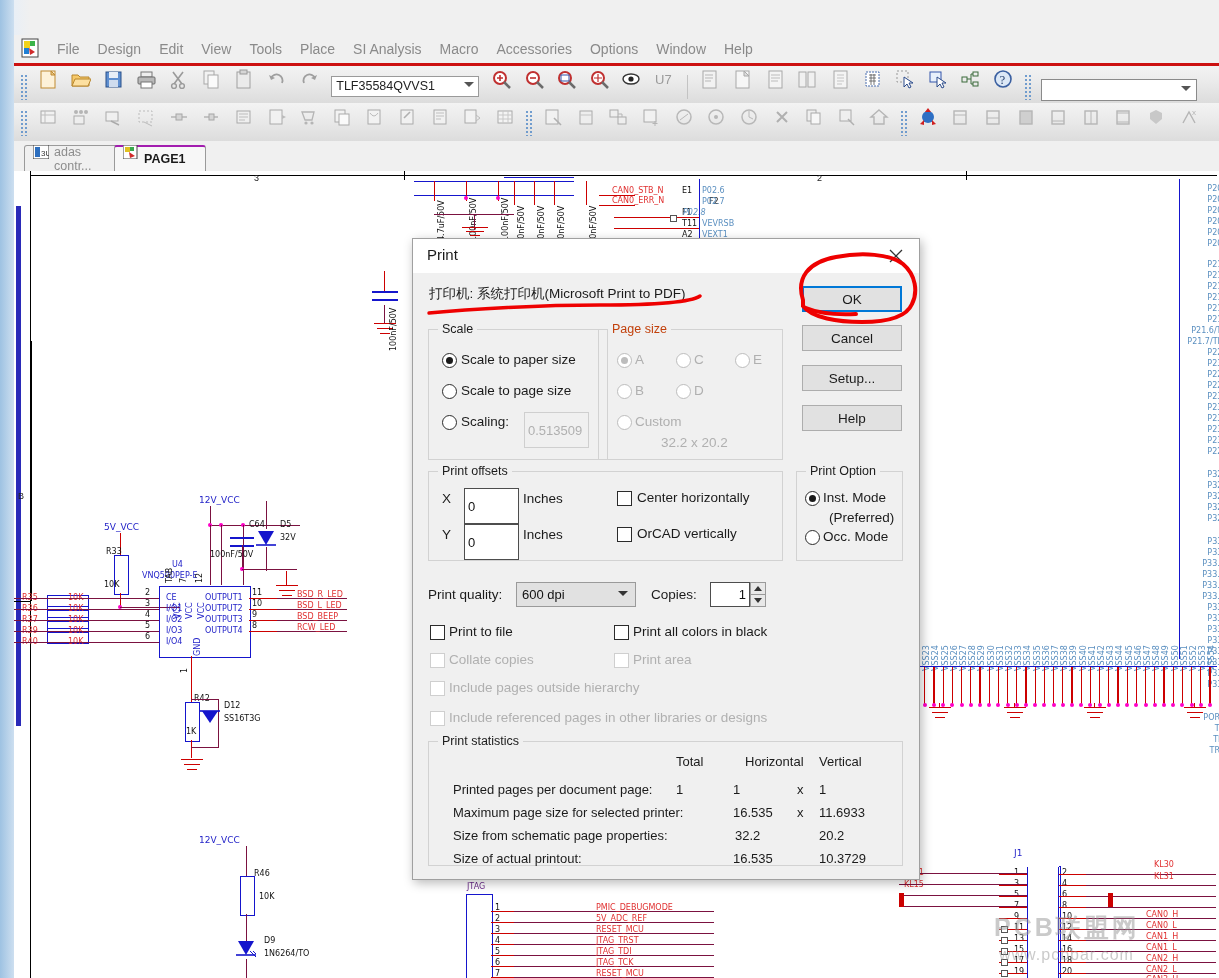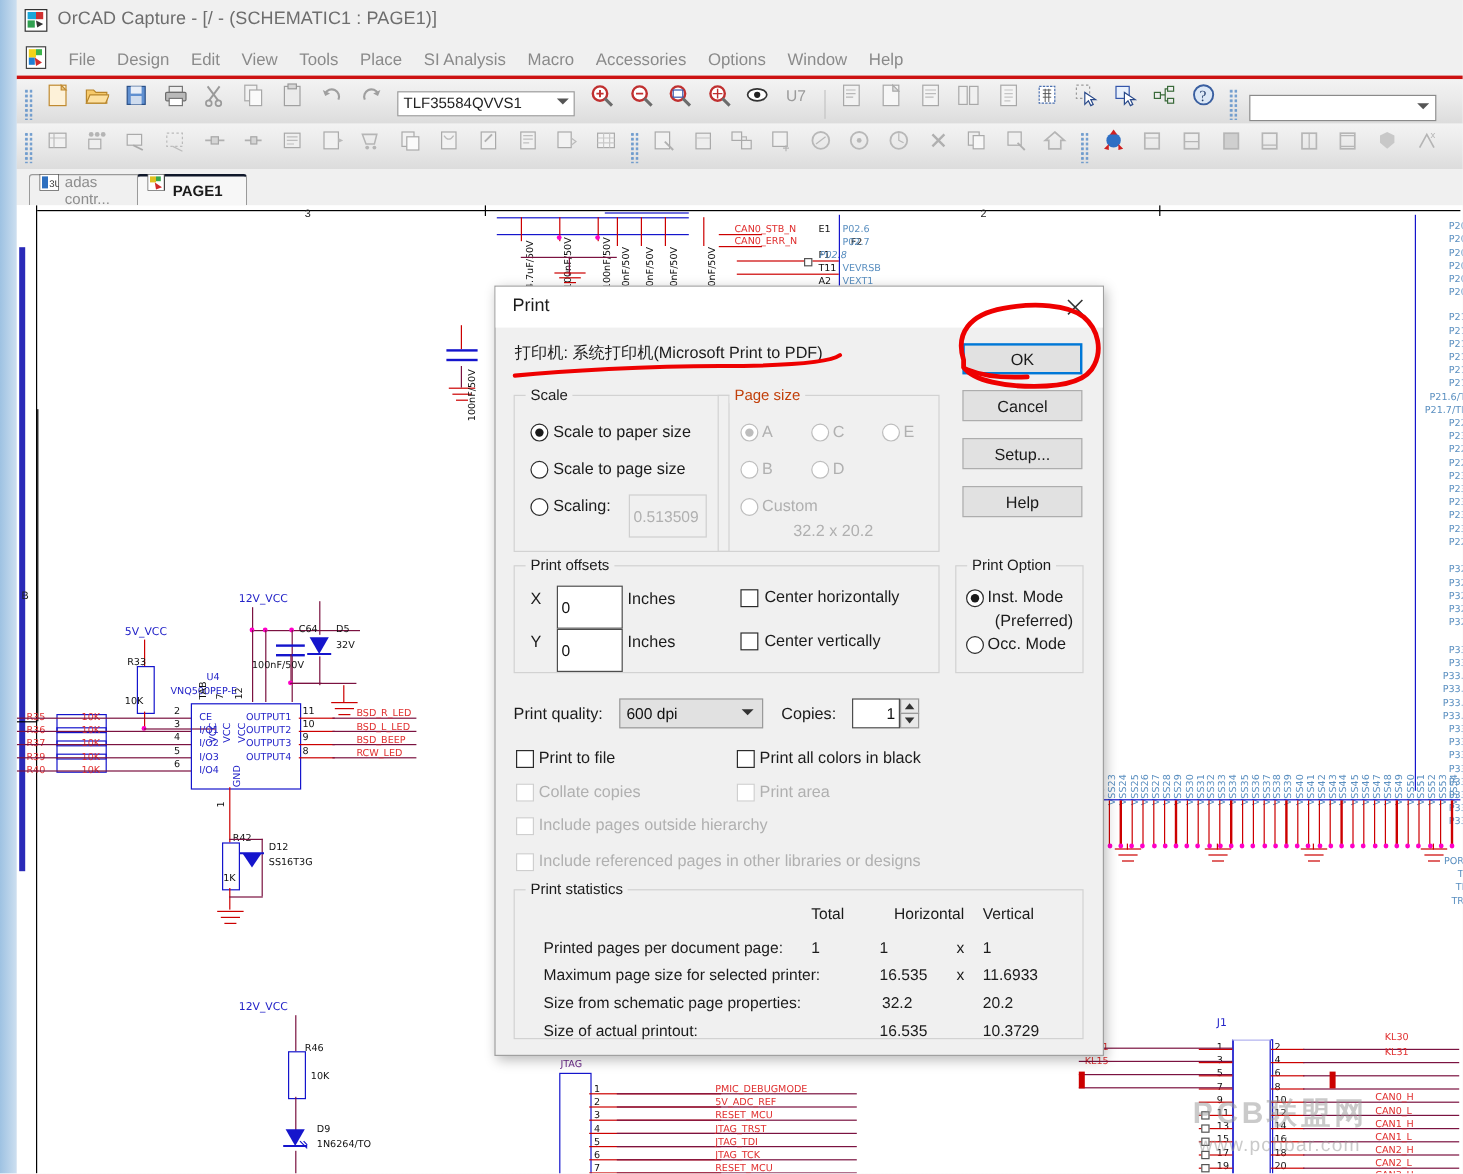--- a/index.html
+++ b/index.html
@@ -42,21 +42,21 @@
      margin:0 4px;font-size:12.5px;color:#222;padding-left:4px;box-sizing:border-box;position:relative;}
   .tb-combo2 .arw{position:absolute;right:5px;top:6px;width:0;height:0;border-left:5px solid transparent;
      border-right:5px solid transparent;border-top:5px solid #555;}
   
   .tabstrip{position:absolute;left:14px;top:141px;right:0;height:31px;background:#f0f0f0;}
   .tab{position:absolute;top:4px;height:26px;box-sizing:border-box;border:1px solid #9a9a9a;
      border-bottom:none;border-radius:3px 3px 0 0;background:#f0f0f0;display:flex;align-items:center;padding:0 8px;}
   .tab .ticon{width:16px;height:28px;margin-right:5px;}
   .tab.inactive{left:10px;width:96px;color:#8d8d8d;font-size:12.5px;}
   .tab.active{left:100px;width:92px;background:#f7f7f7;color:#1a1a1a;font-weight:bold;font-size:12.5px;
-     border-top:2px solid #0f172a;z-index:3;}
+     border-top:2px solid #a21caf;z-index:3;}
   
   .canvas{position:absolute;left:14px;top:171px;right:0;bottom:0;background:#ffffff;overflow:hidden;}
   .canvas .leftrule{position:absolute;left:0;top:0;width:16px;bottom:0;background:#fff;border-right:1px solid #000;}
   .canvas .bluebar{position:absolute;left:2px;top:35px;width:5px;height:520px;background:#2a2ab8;}
   .frameline{position:absolute;background:#000;}
   .mark{position:absolute;font-size:9px;color:#222;}
   
   .w{position:absolute;background:#7b1240;}
   .wr{position:absolute;background:#cc0000;}
   .wb{position:absolute;background:#1515cc;}
@@ -105,32 +105,20 @@
   .ann{position:absolute;pointer-events:none;}
   .wm{position:absolute;font-family:"Liberation Sans",sans-serif;color:rgba(150,150,150,.5);}
 </style>
 </head>
 <body>
 
 <div id="app">
 
   <div class="winleft"></div>
 
-  <div class="titlebar">
-    <span class="tbicon">
-      <svg width="20" height="20" viewBox="0 0 20 20">
-        <rect x="1" y="1" width="18" height="18" fill="#fff" stroke="#333"></rect>
-        <rect x="3" y="3" width="7" height="6" fill="#1aa7d8"></rect>
-        <rect x="10" y="3" width="6" height="6" fill="#d03030"></rect>
-        <rect x="3" y="10" width="6" height="6" fill="#30a050"></rect>
-        <path d="M10 10 L16 13 L11 16 Z" fill="#333"></path>
-      </svg>
-    </span>
-    <span class="tbtext">OrCAD Capture - [/ - (SCHEMATIC1 : PAGE1)]</span>
-  </div>
 
   <div class="menubar">
     <span class="mbicon">
       <svg width="20" height="21" viewBox="0 0 20 21">
         <rect x="2" y="1" width="16" height="18" fill="#fff" stroke="#444"></rect>
         <rect x="4" y="3" width="6" height="7" fill="#f2d21a"></rect>
         <rect x="10" y="3" width="5" height="5" fill="#3bb44a"></rect>
         <rect x="4" y="10" width="5" height="6" fill="#1f7fd4"></rect>
         <path d="M9 10 L15 14 L10 17 Z" fill="#d02b2b"></path>
       </svg>
@@ -1193,21 +1181,21 @@
       <span class="cap">Print offsets</span>
       <span class="rlbl" style="left:13px;top:19px;">X</span>
       <span class="txt" style="left:35px;top:16px;width:55px;height:24px;">0</span>
       <span class="rlbl" style="left:94px;top:19px;">Inches</span>
       <span class="cbx" style="left:188px;top:19px;"></span>
       <span class="rlbl" style="left:208px;top:18px;">Center horizontally</span>
       <span class="rlbl" style="left:13px;top:55px;">Y</span>
       <span class="txt" style="left:35px;top:52px;width:55px;height:24px;">0</span>
       <span class="rlbl" style="left:94px;top:55px;">Inches</span>
       <span class="cbx" style="left:188px;top:55px;"></span>
-      <span class="rlbl" style="left:208px;top:54px;">Center vertically</span>
+      <span class="rlbl" style="left:208px;top:54px;">OrCAD vertically</span>
     </div>
 
     <div class="grp" style="left:383px;top:232px;width:107px;height:90px;">
       <span class="cap">Print Option</span>
       <span class="radio on" style="left:8px;top:19px;"></span>
       <span class="rlbl" style="left:26px;top:18px;">Inst. Mode</span>
       <span class="rlbl" style="left:32px;top:38px;">(Preferred)</span>
       <span class="radio" style="left:8px;top:58px;"></span>
       <span class="rlbl" style="left:26px;top:57px;">Occ. Mode</span>
     </div>

